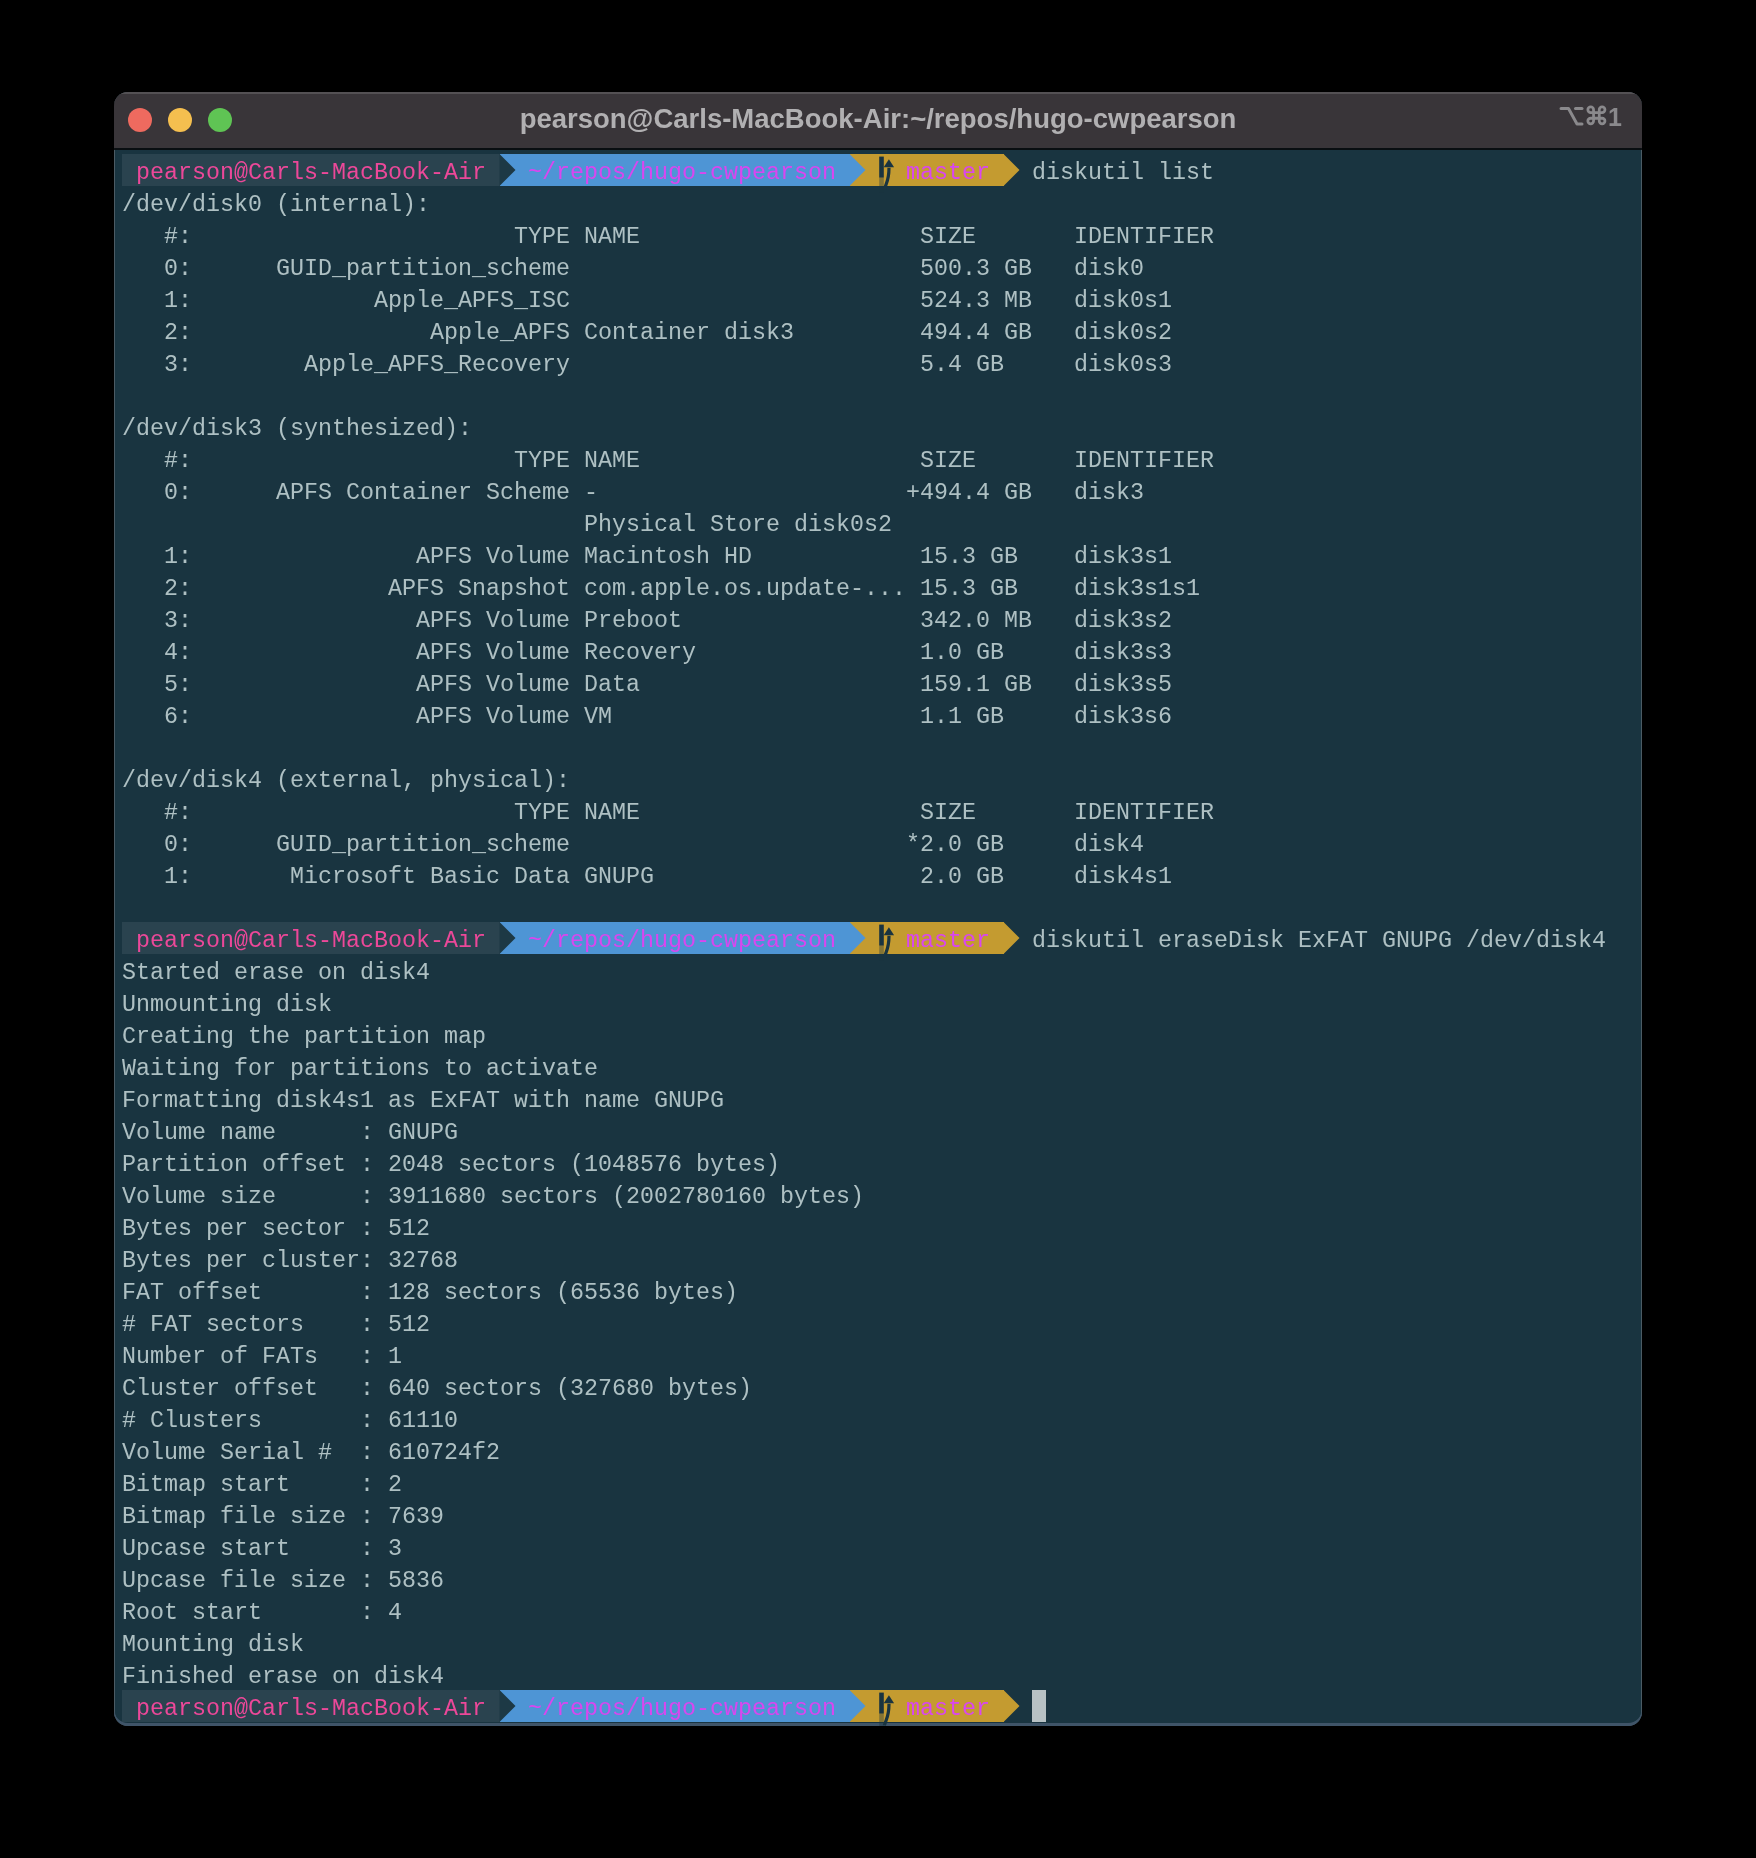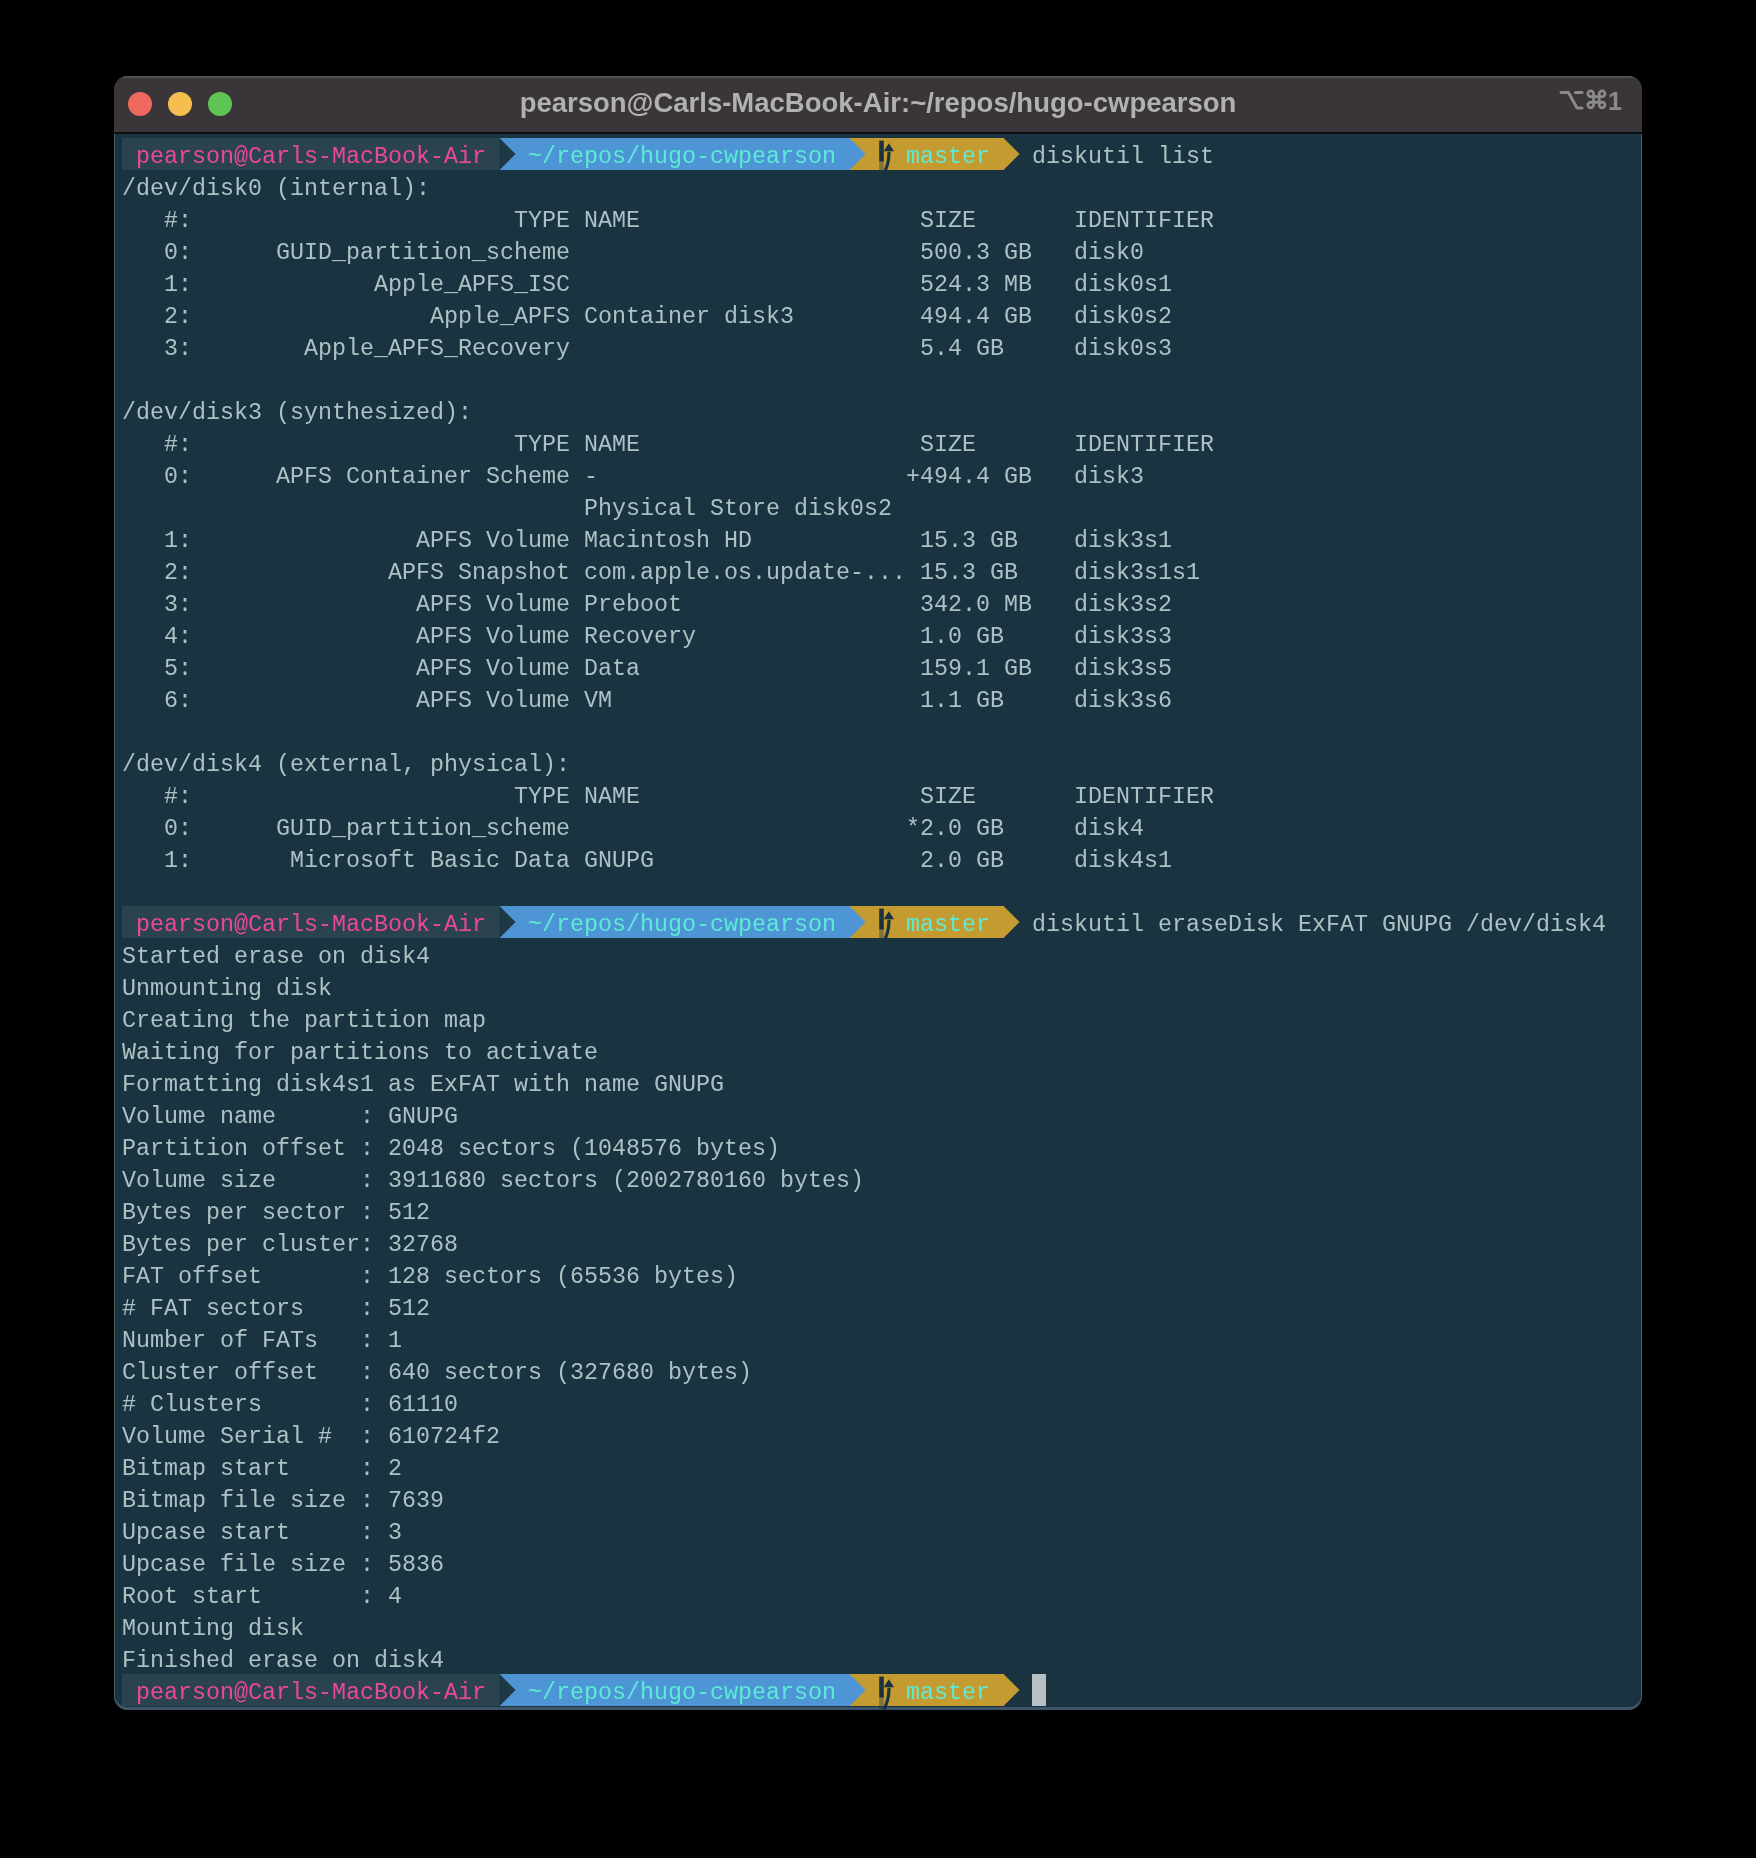--- a/index.html
+++ b/index.html
@@ -1,26 +1,26 @@
 <!DOCTYPE html>
 <html><head><meta charset="utf-8"><style>
 html,body{margin:0;padding:0;background:#000;width:1756px;height:1858px;overflow:hidden}
 *{-webkit-font-smoothing:antialiased}
-#win{position:absolute;left:114px;top:76px;width:1528px;height:1634px;border-radius:14px;
+#win{position:absolute;left:114px;top:92px;width:1528px;height:1634px;border-radius:14px;
   background:#193440;overflow:hidden;box-shadow:inset 0 -3px 0 #3f5468, inset 0 0 0 1px rgba(158,156,160,0.38)}
 #tb{position:absolute;left:0;top:0;width:100%;height:56px;background:#393539;
   box-shadow:inset 0 2px 0 rgba(255,255,255,0.14), 0 2px 0 rgba(8,10,12,0.9)}
 .tl{position:absolute;top:16px;width:24px;height:24px;border-radius:50%}
 #title{position:absolute;left:0;top:0;width:100%;height:56px;text-align:center;
   font:bold 27.5px/53px "Liberation Sans",sans-serif;color:#b1b0b2}
 #term{position:absolute;left:0;top:56px;width:100%;height:1575px}
 pre{margin:0;position:absolute;left:8px;top:9px;font-family:"Liberation Mono",monospace;
   font-size:23.33px;line-height:32px;color:#aec0c3;white-space:pre}
 .s1{color:#ec4899}
-.sb,.sg{color:#5eead4}
+.sb,.sg{color:#d946ef}
 </style></head><body>
 <div id="win">
   <div id="tb">
     <div class="tl" style="left:14px;background:#ee6a5f"></div>
     <div class="tl" style="left:54px;background:#f5bf4f"></div>
     <div class="tl" style="left:94px;background:#5fc454"></div>
     <div id="title">pearson@Carls-MacBook-Air:~/repos/hugo-cwpearson</div>
     <svg width="80" height="26" viewBox="0 0 80 26" style="position:absolute;right:12px;top:12px">
         <g stroke="#8a898c" stroke-width="3" fill="none" stroke-linecap="round" stroke-linejoin="round">
           <path d="M11 4.5h7.5l8.5 15.5h5"></path>

